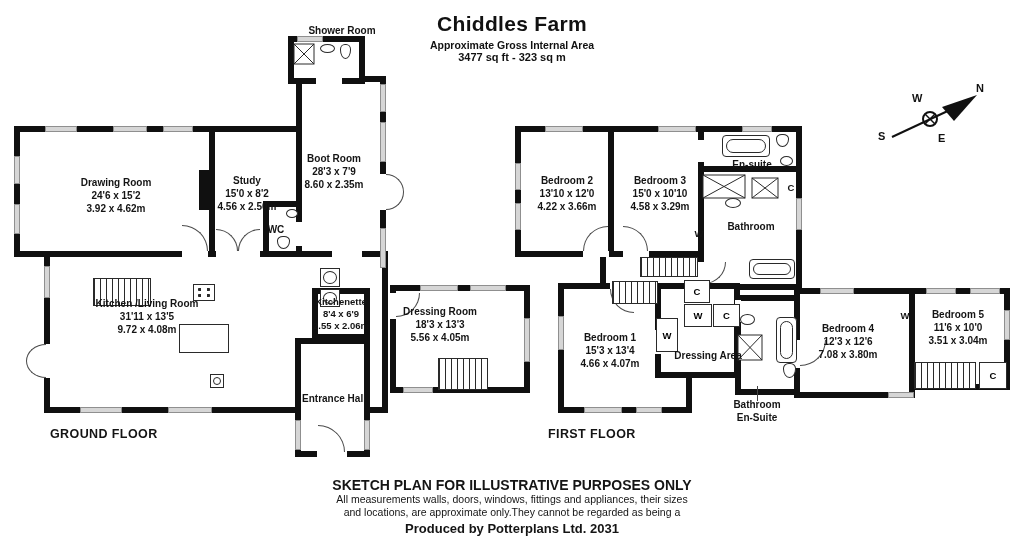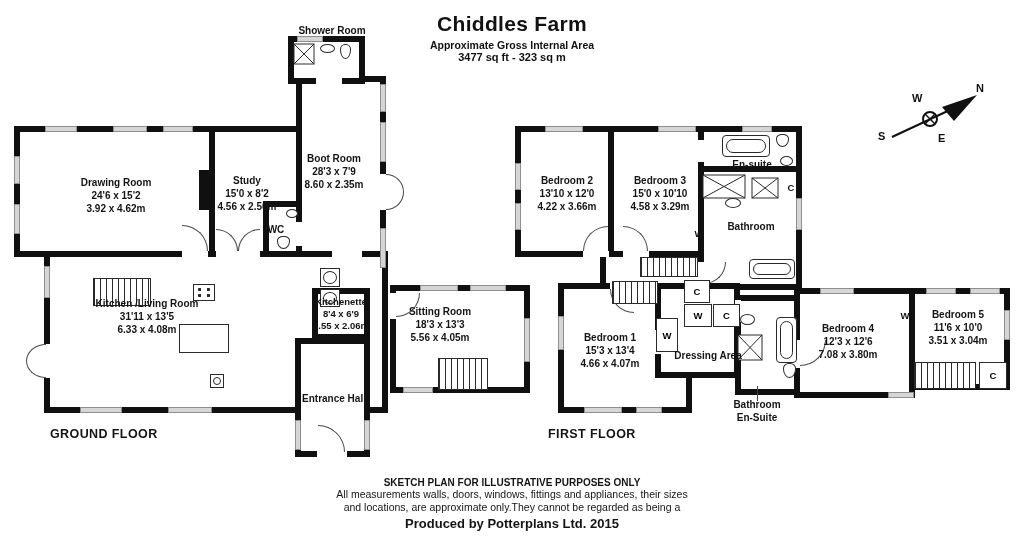--- a/index.html
+++ b/index.html
@@ -41,21 +41,21 @@
   .arc-tr { border-top:1px solid #4a4a4a; border-right:1px solid #4a4a4a; border-top-right-radius:100%; }
   .arc-bl { border-bottom:1px solid #4a4a4a; border-left:1px solid #4a4a4a; border-bottom-left-radius:100%; }
   .arc-br { border-bottom:1px solid #4a4a4a; border-right:1px solid #4a4a4a; border-bottom-right-radius:100%; }
 
   .header { position:absolute; left:0; right:0; top:12px; text-align:center; color:#111; }
   .header .t  { font-size:21px; font-weight:700; letter-spacing:.3px; }
   .header .s1 { font-size:10.5px; font-weight:700; margin-top:3px; }
   .header .s2 { font-size:11px; font-weight:700; }
 
   .footer { position:absolute; left:0; right:0; top:477px; text-align:center; color:#141414; }
-  .footer .f1 { font-size:10px; font-weight:700; }
+  .footer .f1 { font-size:14px; font-weight:700; }
   .footer .fb { font-size:10.5px; line-height:12.5px; }
   .footer .f5 { font-size:13px; font-weight:700; margin-top:3px; }
 
   .compass { position:absolute; left:876px; top:80px; width:120px; height:72px; }
   .compass span { position:absolute; font-size:11px; font-weight:700; color:#111; }
 </style>
 </head>
 <body>
 
 <div class="canvas">
@@ -139,21 +139,21 @@
   <div class="fix sinkf" style="left:286px;top:209px;width:12px;height:9px"></div>
   <div class="fix toiletf" style="left:277px;top:236px;width:13px;height:13px"></div>
   <div class="fix stairs" style="left:93px;top:278px;width:58px;height:28px"></div>
   <div class="fix stove" style="left:193px;top:284px;width:22px;height:17px"></div>
   <div class="fix boxf" style="left:179px;top:324px;width:50px;height:29px"></div>
   <div class="fix washer" style="left:210px;top:374px;width:14px;height:14px"></div>
   <div class="fix washer" style="left:320px;top:268px;width:20px;height:19px"></div>
   <div class="fix washer" style="left:320px;top:289px;width:20px;height:18px"></div>
   <div class="fix stairs" style="left:438px;top:358px;width:50px;height:32px"></div>
 
-  <div class="rlabel" style="left:332px;top:31px">
+  <div class="rlabel" style="left:342px;top:31px">
     <div>Shower Room</div>
     </div>
   <div class="rlabel" style="left:116px;top:196px">
     <div>Drawing Room</div>
     <div>24'6 x 15'2</div>
     <div>3.92 x 4.62m</div>
     </div>
   <div class="rlabel" style="left:247px;top:194px">
     <div>Study</div>
     <div>15'0 x 8'2</div>
@@ -163,29 +163,29 @@
     <div>WC</div>
     </div>
   <div class="rlabel" style="left:334px;top:172px">
     <div>Boot Room</div>
     <div>28'3 x 7'9</div>
     <div>8.60 x 2.35m</div>
     </div>
   <div class="rlabel" style="left:147px;top:317px">
     <div>Kitchen /Living Room</div>
     <div>31'11 x 13'5</div>
-    <div>6.33 x 4.08m</div>
+    <div>9.72 x 4.08m</div>
     </div>
   <div class="rlabel" style="left:341px;top:314px;font-size:9.5px">
     <div>Kitchenette</div>
     <div>8'4 x 6'9</div>
     <div>2.55 x 2.06m</div>
     </div>
   <div class="rlabel" style="left:440px;top:325px">
-    <div>Sitting Room</div>
+    <div>Dressing Room</div>
     <div>18'3 x 13'3</div>
     <div>5.56 x 4.05m</div>
     </div>
   <div class="rlabel" style="left:334px;top:399px">
     <div>Entrance Hall</div>
     </div>
   <div class="floorlabel" style="left:50px;top:427px">GROUND FLOOR</div>
 
   <div class="room" style="left:600px;top:251px;width:104px;height:58px"></div>
   <div class="room" style="left:515px;top:126px;width:99px;height:131px"></div>
@@ -310,16 +310,16 @@
     <div>Bedroom 5</div>
     <div>11'6 x 10'0</div>
     <div>3.51 x 3.04m</div>
     </div>
   <div class="floorlabel" style="left:548px;top:427px">FIRST FLOOR</div>
 
   <div class="footer">
     <div class="f1">SKETCH PLAN FOR ILLUSTRATIVE PURPOSES ONLY</div>
     <div class="fb">All measurements walls, doors, windows, fittings and appliances, their sizes</div>
     <div class="fb">and locations, are approximate only.They cannot be regarded as being a</div>
-    <div class="f5">Produced by Potterplans Ltd. 2015</div>
+    <div class="f5">Produced by Potterplans Ltd. 2031</div>
   </div>
 
 </div>
 
 </body></html>

